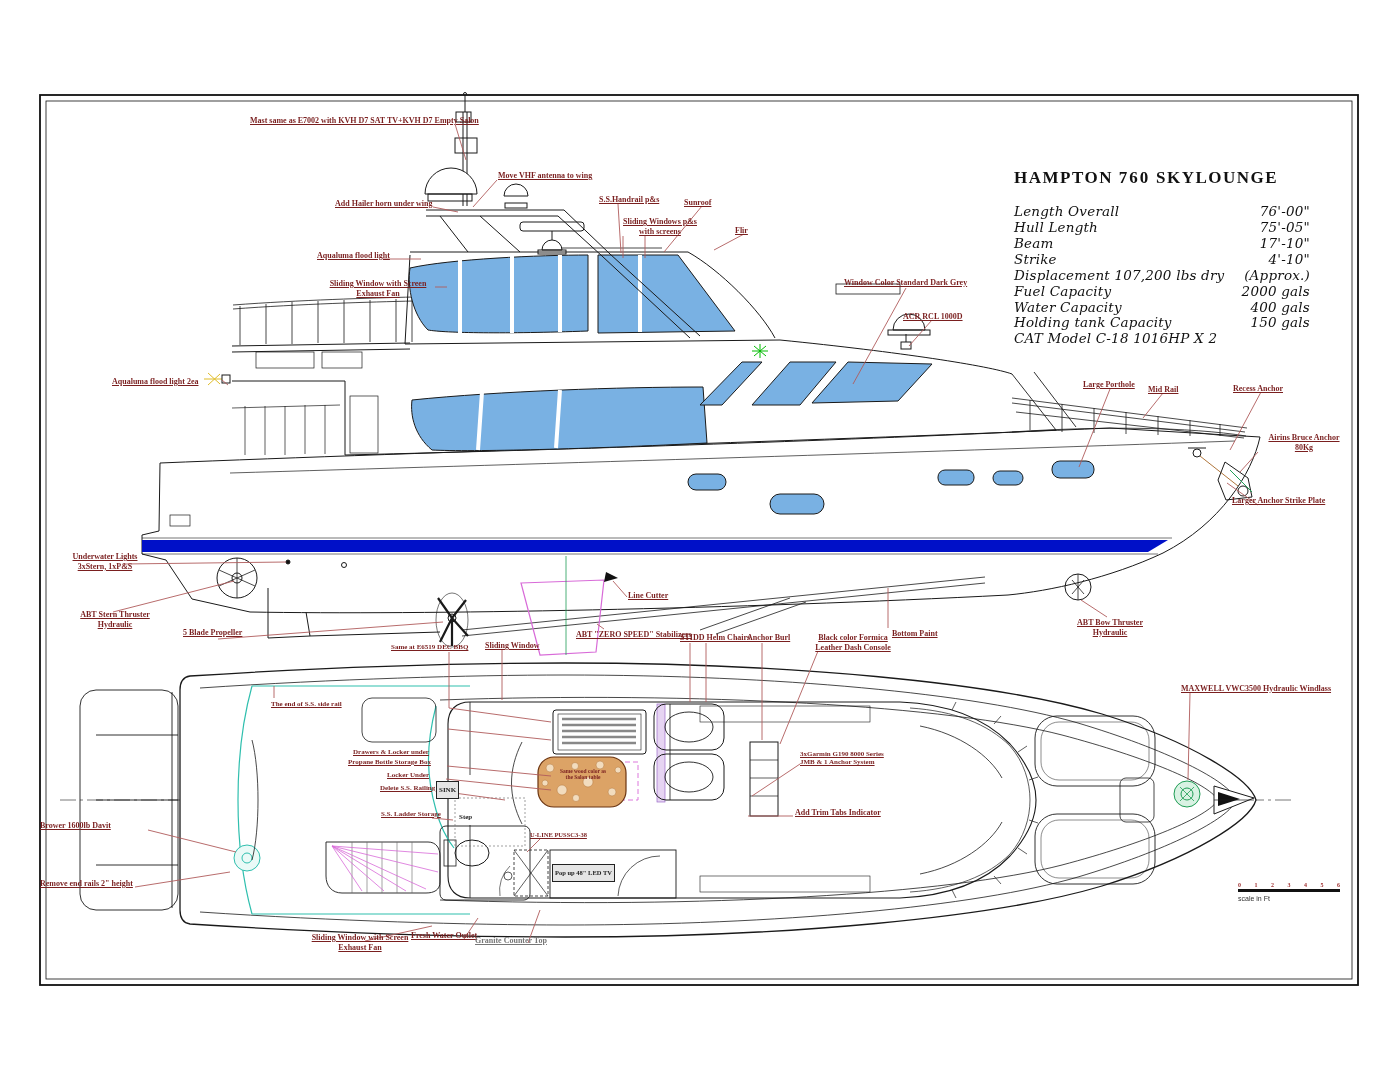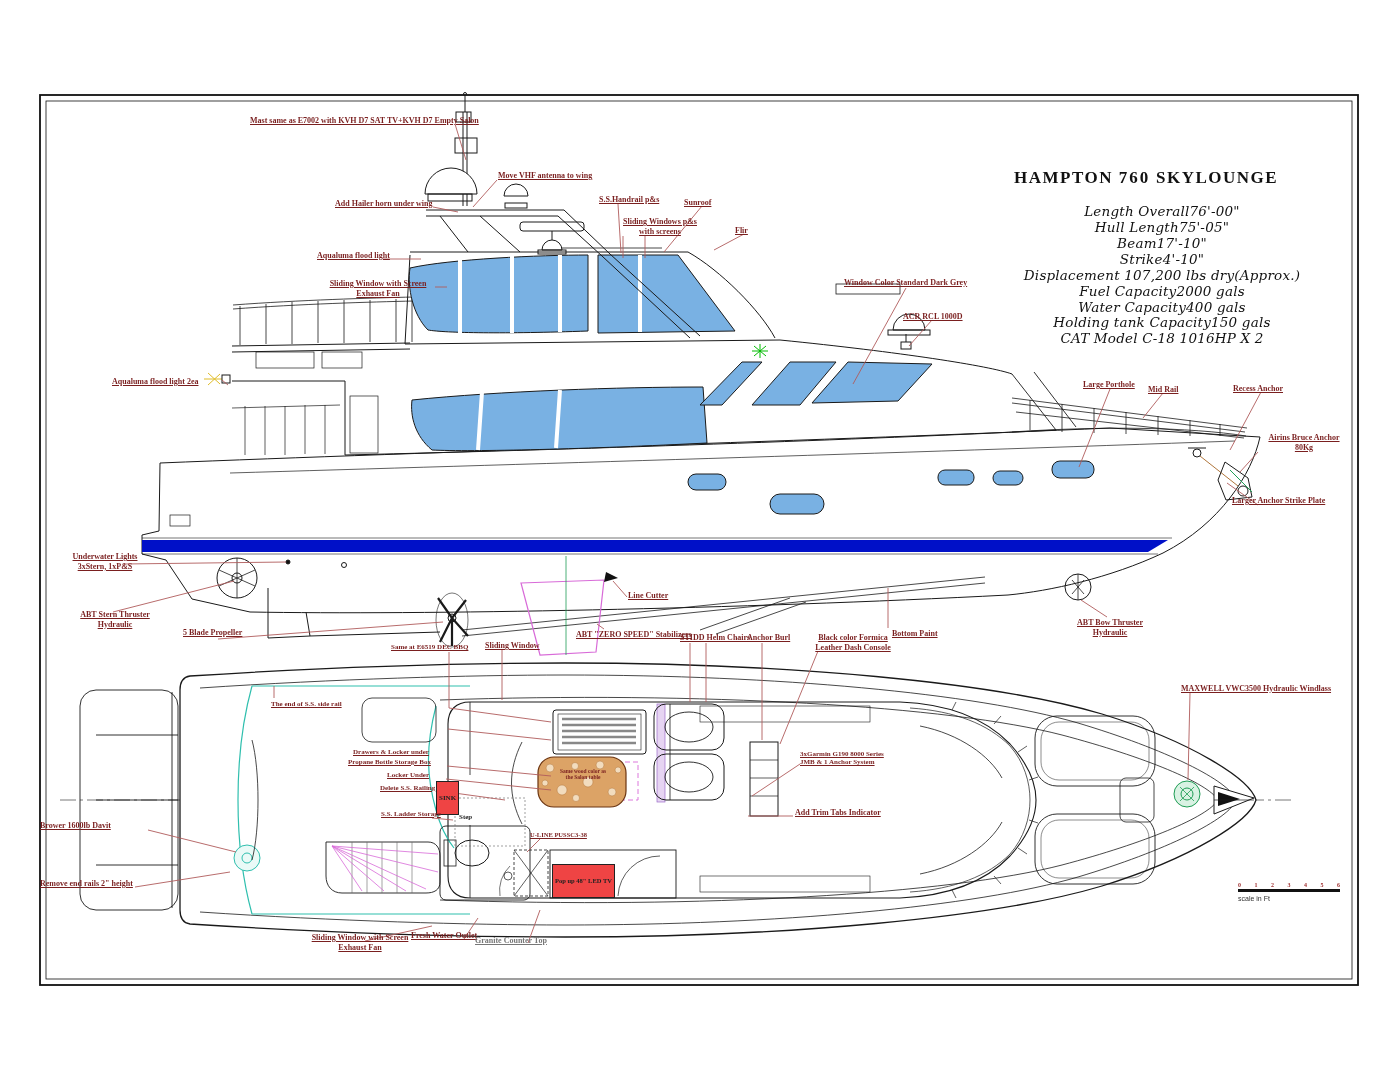--- a/index.html
+++ b/index.html
@@ -6,26 +6,26 @@
   body{width:1398px;height:1080px;background:#fff;position:relative;overflow:hidden;
        font-family:"Liberation Serif",serif;}
   #art{position:absolute;left:0;top:0;}
   .lbl{position:absolute;color:var(--label_red,#7a1f1f);font:bold 8px "Liberation Serif",serif;
        line-height:1.2;text-decoration:underline;white-space:pre-line;}
   .c{text-align:center;}
   .f7{font-size:7px}
   .f65{font-size:6.5px}
   .dark{color:#222;text-decoration:none}
   .grey{color:#777}
-  .box{border:1px solid #222;background:#ef4444;padding:12px 2px;text-decoration:none;color:#222;white-space:nowrap}
+  .box{border:1px solid #222;background:#e5e5e5;padding:4px 2px;text-decoration:none;color:#222;white-space:nowrap}
   .tiny{font-size:5.5px;text-decoration:none;line-height:1.15}
   #specs{position:absolute;left:1014px;top:168px;width:296px;color:#111}
   #spec-title{font:bold 17px "Liberation Serif",serif;letter-spacing:1.5px;margin-bottom:16px;white-space:nowrap}
   #spec-title .num{font-weight:bold;letter-spacing:2px}
-  .spec-row{display:flex;justify-content:center;
+  .spec-row{display:flex;justify-content:space-between;
             font:italic 13.5px "DejaVu Serif",serif;line-height:1.18;letter-spacing:.2px}
   .spec-row .v{text-align:right;white-space:nowrap}
   #scalebar{position:absolute;left:1238px;top:882px;width:102px}
   #scalebar .ticks{display:flex;justify-content:space-between;font:bold 6px "Liberation Serif",serif;color:#a03030}
   #scalebar .bar{height:3px;background:#111;margin-top:1px}
   #scalebar .cap{font:7px "Liberation Sans",sans-serif;color:#333;margin-top:3px}
 </style>
 </head>
 <body>
 

